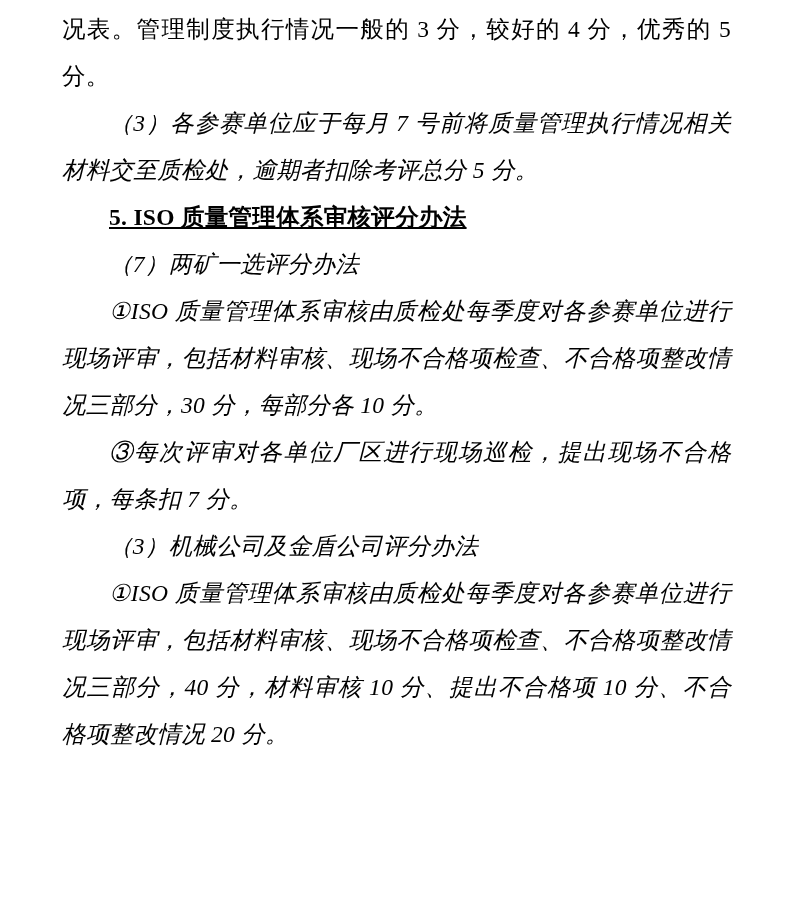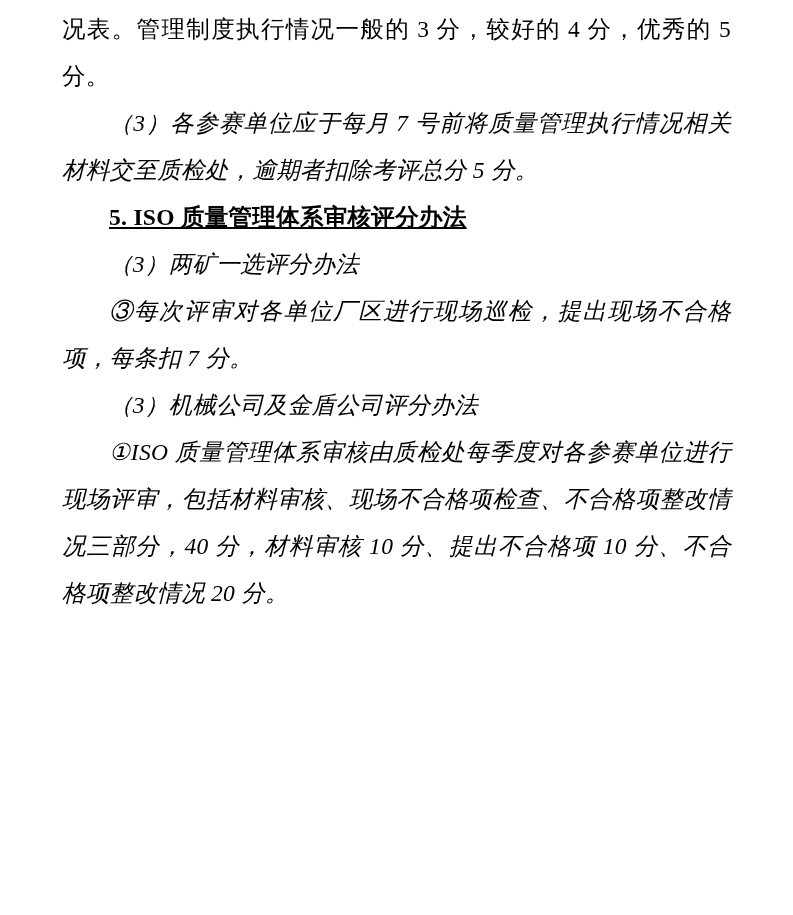--- a/index.html
+++ b/index.html
@@ -51,22 +51,23 @@
 
 <div class="page">
   <div class="doc-body">
 
     <p class="para clip-top">况表。管理制度执行情况一般的 3 分，较好的 4 分，优秀的 5 分。</p>
 
     <p class="para indent">（3）各参赛单位应于每月 7 号前将质量管理执行情况相关材料交至质检处，逾期者扣除考评总分 5 分。</p>
 
     <p class="heading">5. ISO 质量管理体系审核评分办法</p>
 
-    <p class="para indent">（3）两矿一选评分办法</p>
+    <p class="para indent">（7）两矿一选评分办法</p>
 
+    <p class="para indent">①ISO 质量管理体系审核由质检处每季度对各参赛单位进行现场评审，包括材料审核、现场不合格项检查、不合格项整改情况三部分，30 分，每部分各 10 分。</p>
 
 
     <p class="para indent">③每次评审对各单位厂区进行现场巡检，提出现场不合格项，每条扣 7 分。</p>
 
 
     <p class="para indent">（3）机械公司及金盾公司评分办法</p>
 
     <p class="para indent">①ISO 质量管理体系审核由质检处每季度对各参赛单位进行现场评审，包括材料审核、现场不合格项检查、不合格项整改情况三部分，40 分，材料审核 10 分、提出不合格项 10 分、不合格项整改情况 20 分。</p>
 
   </div>

